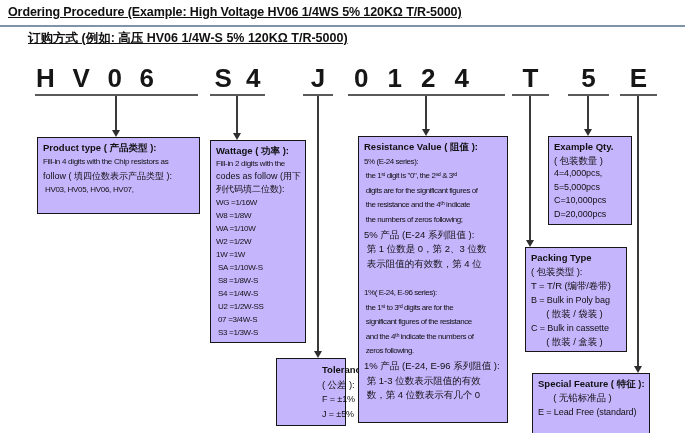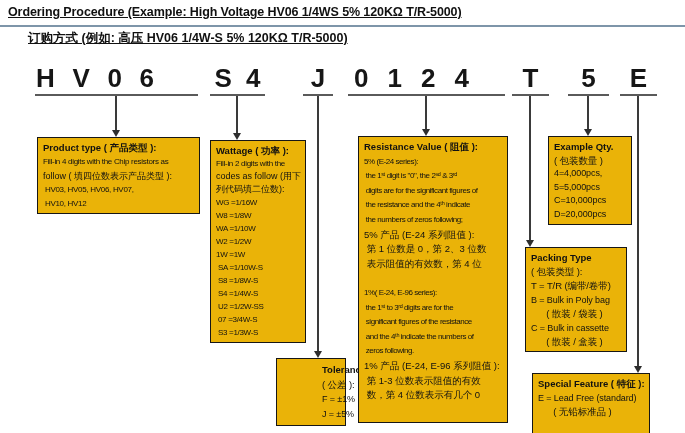--- a/index.html
+++ b/index.html
@@ -42,21 +42,21 @@
   }
   .a0 { left:115px; top:96px; height:34px;  }
   .a1 { left:236px; top:96px; height:37px;  }
   .a2 { left:317px; top:96px; height:255px; }
   .a3 { left:425px; top:96px; height:33px;  }
   .a4 { left:529px; top:96px; height:144px; }
   .a5 { left:587px; top:96px; height:33px;  }
   .a6 { left:637px; top:96px; height:270px; }
 
   
-  .box { position:absolute; background:#eab308; border:1.4px solid #161616; padding:3px 5px; }
+  .box { position:absolute; background:#c4b5fd; border:1.4px solid #161616; padding:3px 5px; }
   .box-title { font-size:9.5px; font-weight:bold; white-space:pre; }
   .bline { font-size:8px; letter-spacing:-0.3px; white-space:pre; }
   .bline.cjk { font-size:9px; letter-spacing:0; }
 
   .box-product   { left:37px;  top:137px; width:163px; height:77px;  line-height:14px; }
   .box-wattage   { left:210px; top:140px; width:96px;  height:203px; line-height:13px; }
   .box-tolerance { left:276px; top:358px; width:70px;  height:68px;  line-height:15px;padding-left:45px; }
   .box-resist    { left:358px; top:136px; width:150px; height:287px; line-height:14.6px; }
   .box-packqty   { left:548px; top:136px; width:84px;  height:89px;  line-height:13.5px; }
   .box-packtype  { left:525px; top:247px; width:102px; height:105px; line-height:14px; }
@@ -112,21 +112,20 @@
   <div class="arrow a4"></div>
   <div class="arrow a5"></div>
   <div class="arrow a6"></div>
 
   <div class="box box-product">
     <div class="box-title">Product type ( 产品类型 ):</div>
     <div>
         <div class="bline">Fill-in 4 digits with the Chip resistors as</div>
         <div class="bline cjk">follow ( 填四位数表示产品类型 ):</div>
         <div class="bline"> HV03, HV05, HV06, HV07,</div>
-        <div class="bline"> HV10, HV12</div>
       </div>
   </div>
 
   <div class="box box-wattage">
     <div class="box-title">Wattage ( 功率 ):</div>
     <div>
         <div class="bline">Fill-in 2 digits with the</div>
         <div class="bline cjk">codes as follow (用下</div>
         <div class="bline cjk">列代码填二位数):</div>
         <div class="bline">WG =1/16W</div>
@@ -194,18 +193,18 @@
         <div class="bline">B = Bulk in Poly bag</div>
         <div class="bline cjk">      ( 散装 / 袋装 )</div>
         <div class="bline">C = Bulk in cassette</div>
         <div class="bline cjk">      ( 散装 / 盒装 )</div>
       </div>
   </div>
 
   <div class="box box-special box--md">
     <div class="box-title">Special Feature ( 特征 ):</div>
     <div>
+        <div class="bline cjk">      ( 无铅标准品 )</div>
         <div class="bline">E = Lead Free (standard)</div>
-        <div class="bline cjk">      ( 无铅标准品 )</div>
       </div>
   </div>
 
 </div>
 
 </body></html>

